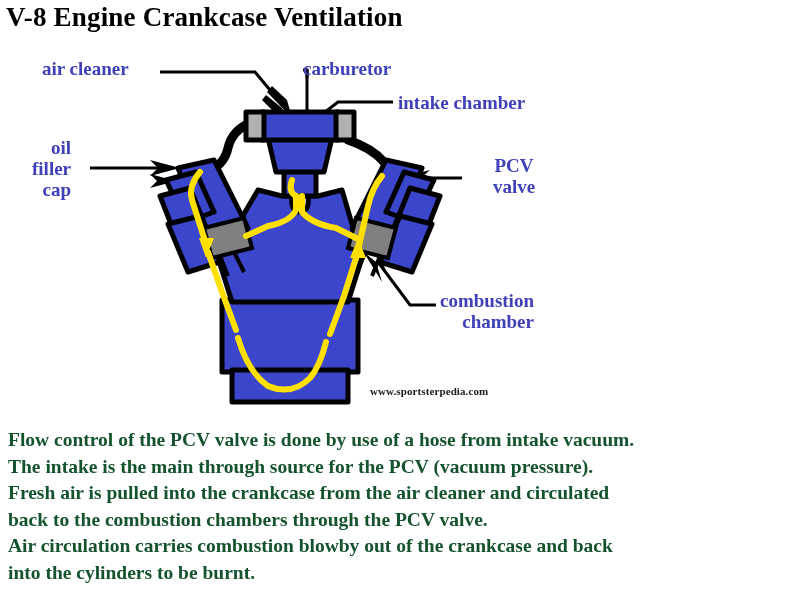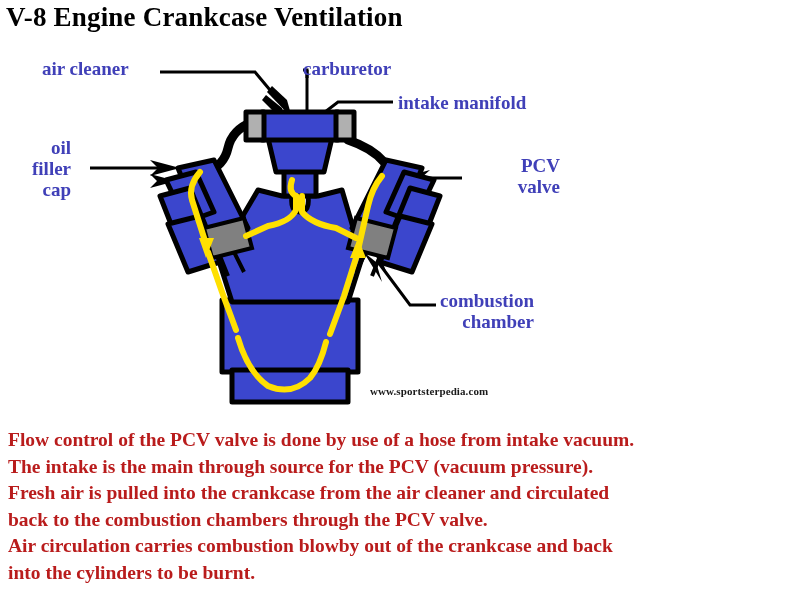--- a/index.html
+++ b/index.html
@@ -32,42 +32,42 @@
     font-weight: bold;
     font-size: 19px;
     line-height: 21px;
     white-space: nowrap;
     text-align: right;
   }
   #lbl-air-cleaner { left: 42px;  top: 58px; }
   #lbl-carburetor  { left: 303px; top: 58px; }
   #lbl-intake      { left: 398px; top: 92px; }
   #lbl-oil-filler  { left: 32px;  top: 137px; }
-  #lbl-pcv         { left: 468px; top: 155px; text-align: right; width: 92px; }
+  #lbl-pcv         { left: 468px; top: 155px; text-align: center; width: 92px; }
   #lbl-combustion  { left: 440px; top: 290px; }
   #watermark {
     position: absolute;
     left: 370px;
     top: 385px;
     font-size: 11px;
     font-weight: bold;
     color: #1a1a1a;
     letter-spacing: 0.1px;
     white-space: nowrap;
     text-align: center;
   }
   #body-text {
     position: absolute;
     left: 8px;
     top: 427px;
     width: 790px;
     font-size: 19.5px;
     line-height: 26.5px;
     font-weight: bold;
-    color: #b91c1c;
+    color: #14532d;
   }
   #body-text div { white-space: nowrap; }
   #diagram {
     position: absolute;
     left: 0;
     top: 0;
   }
 </style>
 </head>
 <body>
@@ -187,21 +187,21 @@
 
   <div class="label" id="lbl-air-cleaner">
     <span>air cleaner</span>
   </div>
 
   <div class="label" id="lbl-carburetor">
     <span>carburetor</span>
   </div>
 
   <div class="label" id="lbl-intake">
-    <span>intake manifold</span>
+    <span>intake chamber</span>
   </div>
 
   <div class="label" id="lbl-oil-filler">
     <div>oil</div>
     <div>filler</div>
     <div>cap</div>
   </div>
 
   <div class="label" id="lbl-pcv">
     <div>PCV</div>

